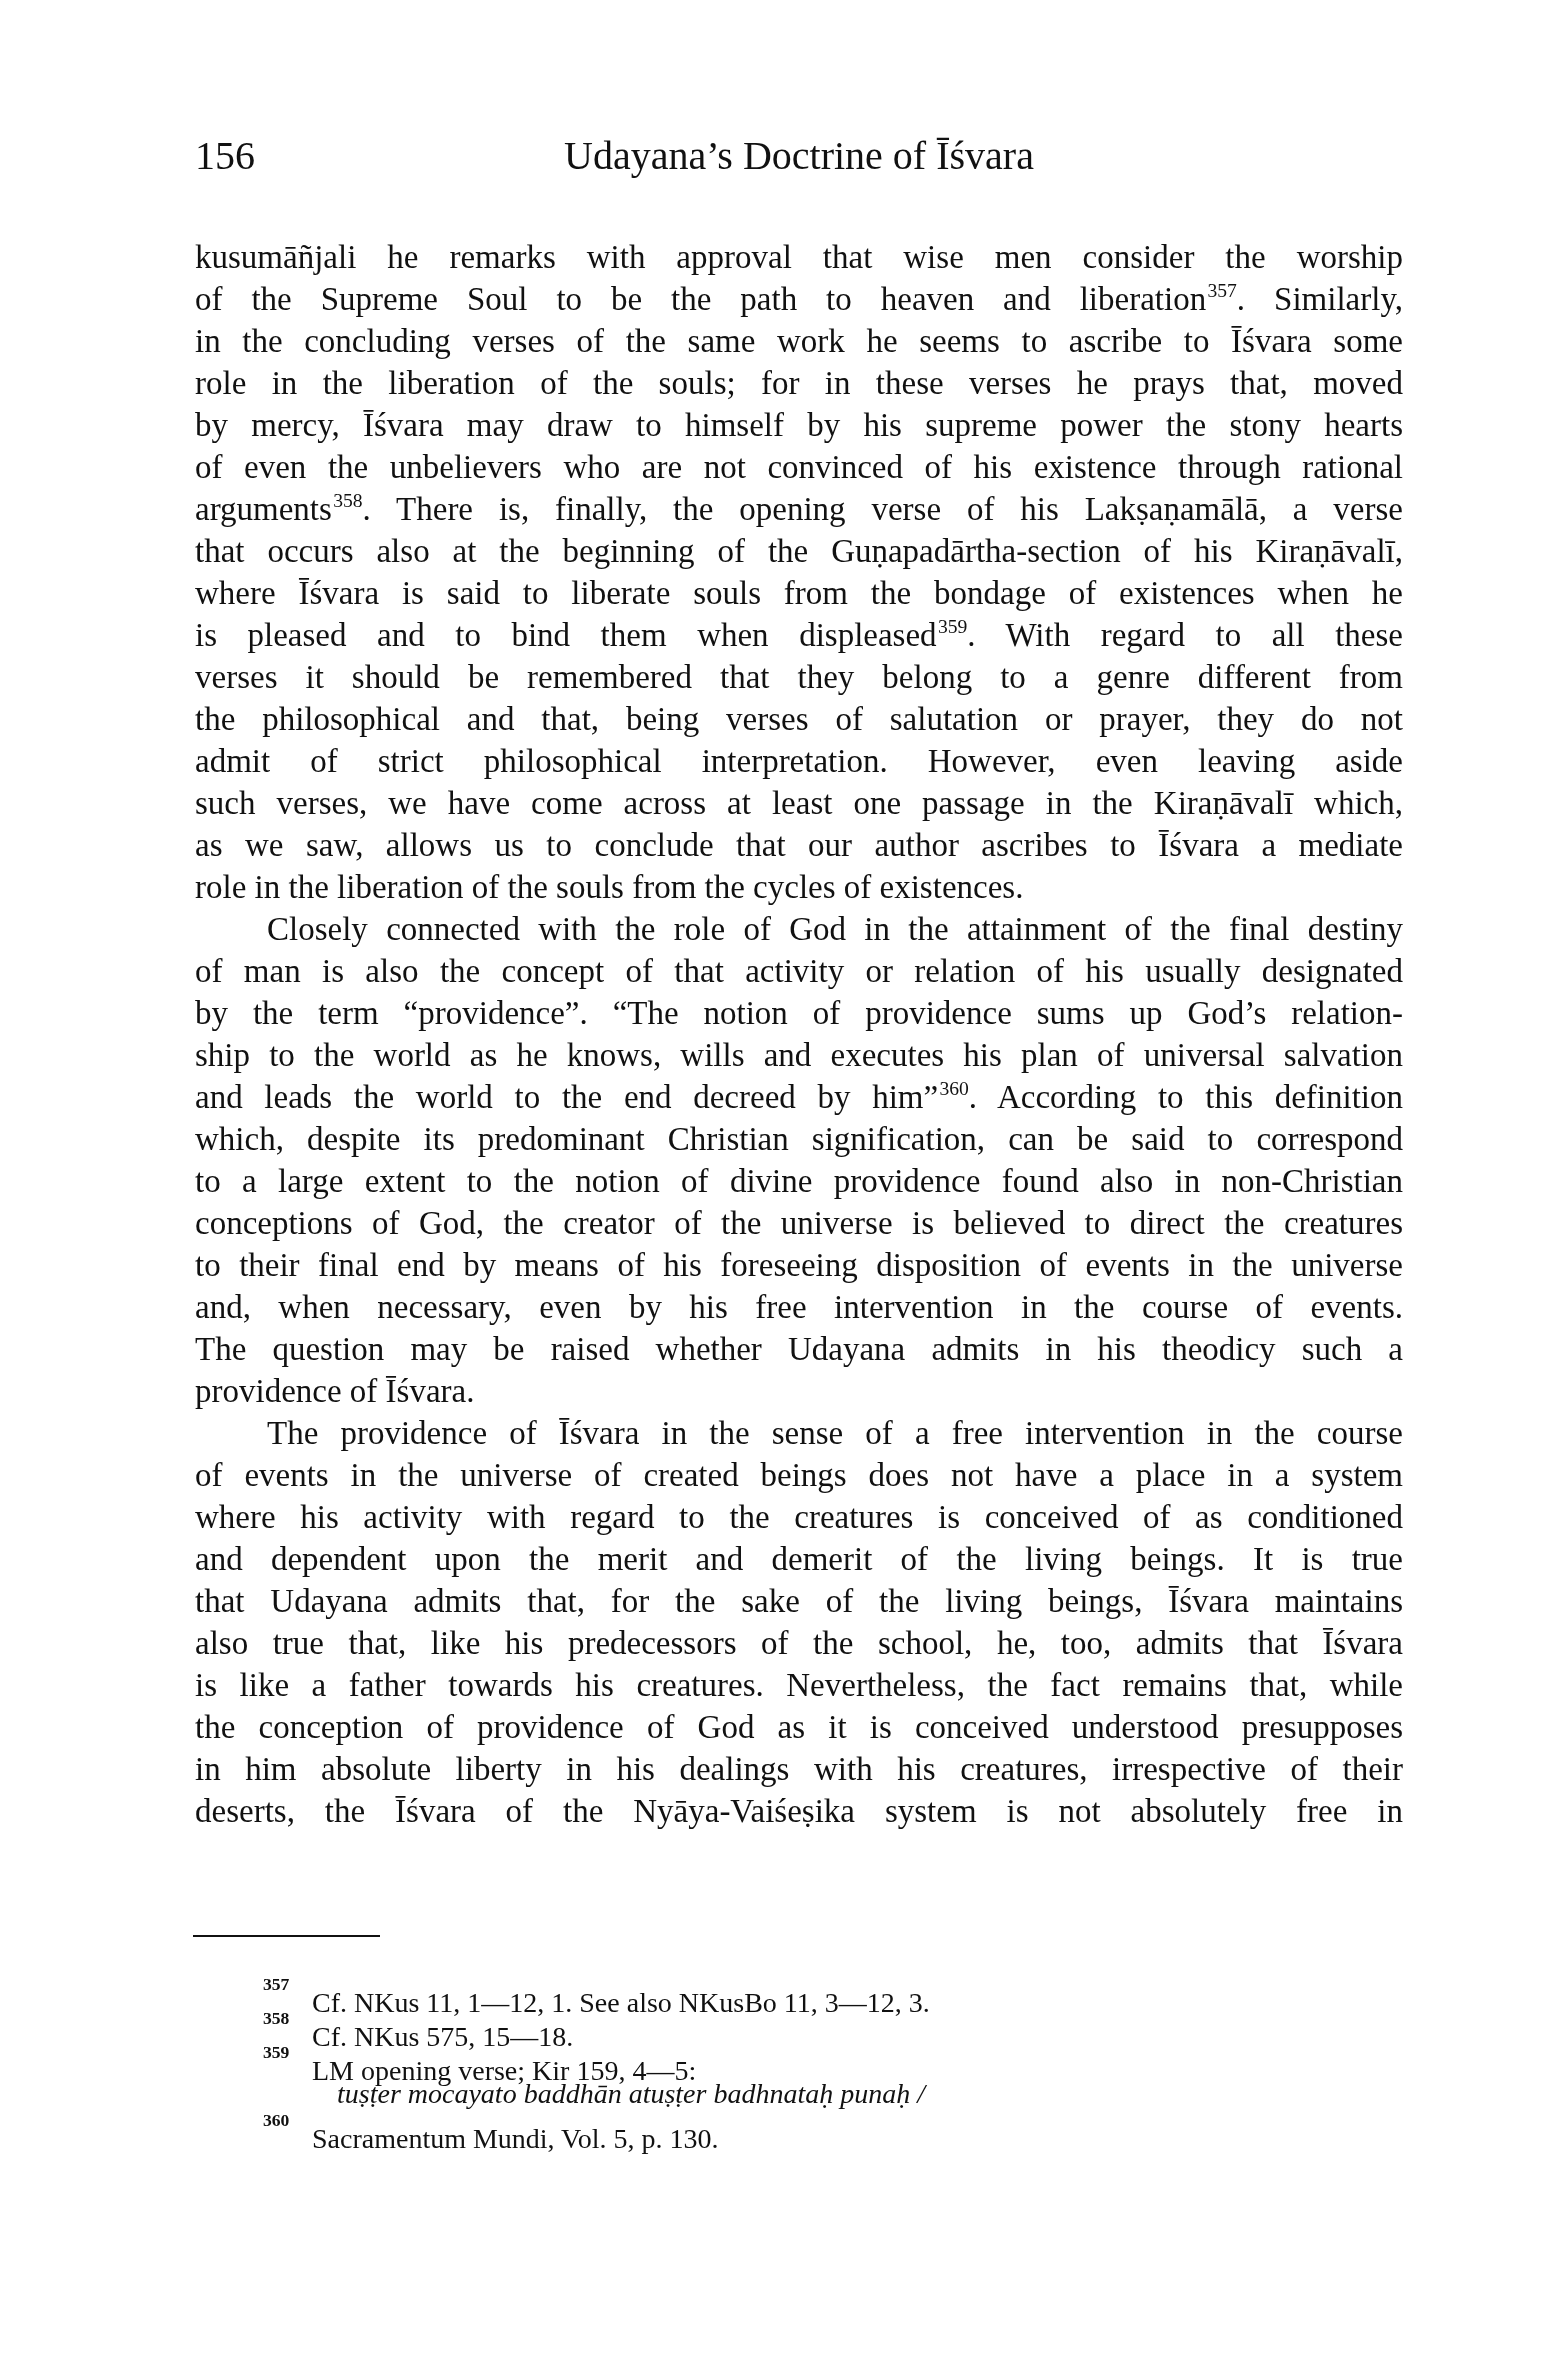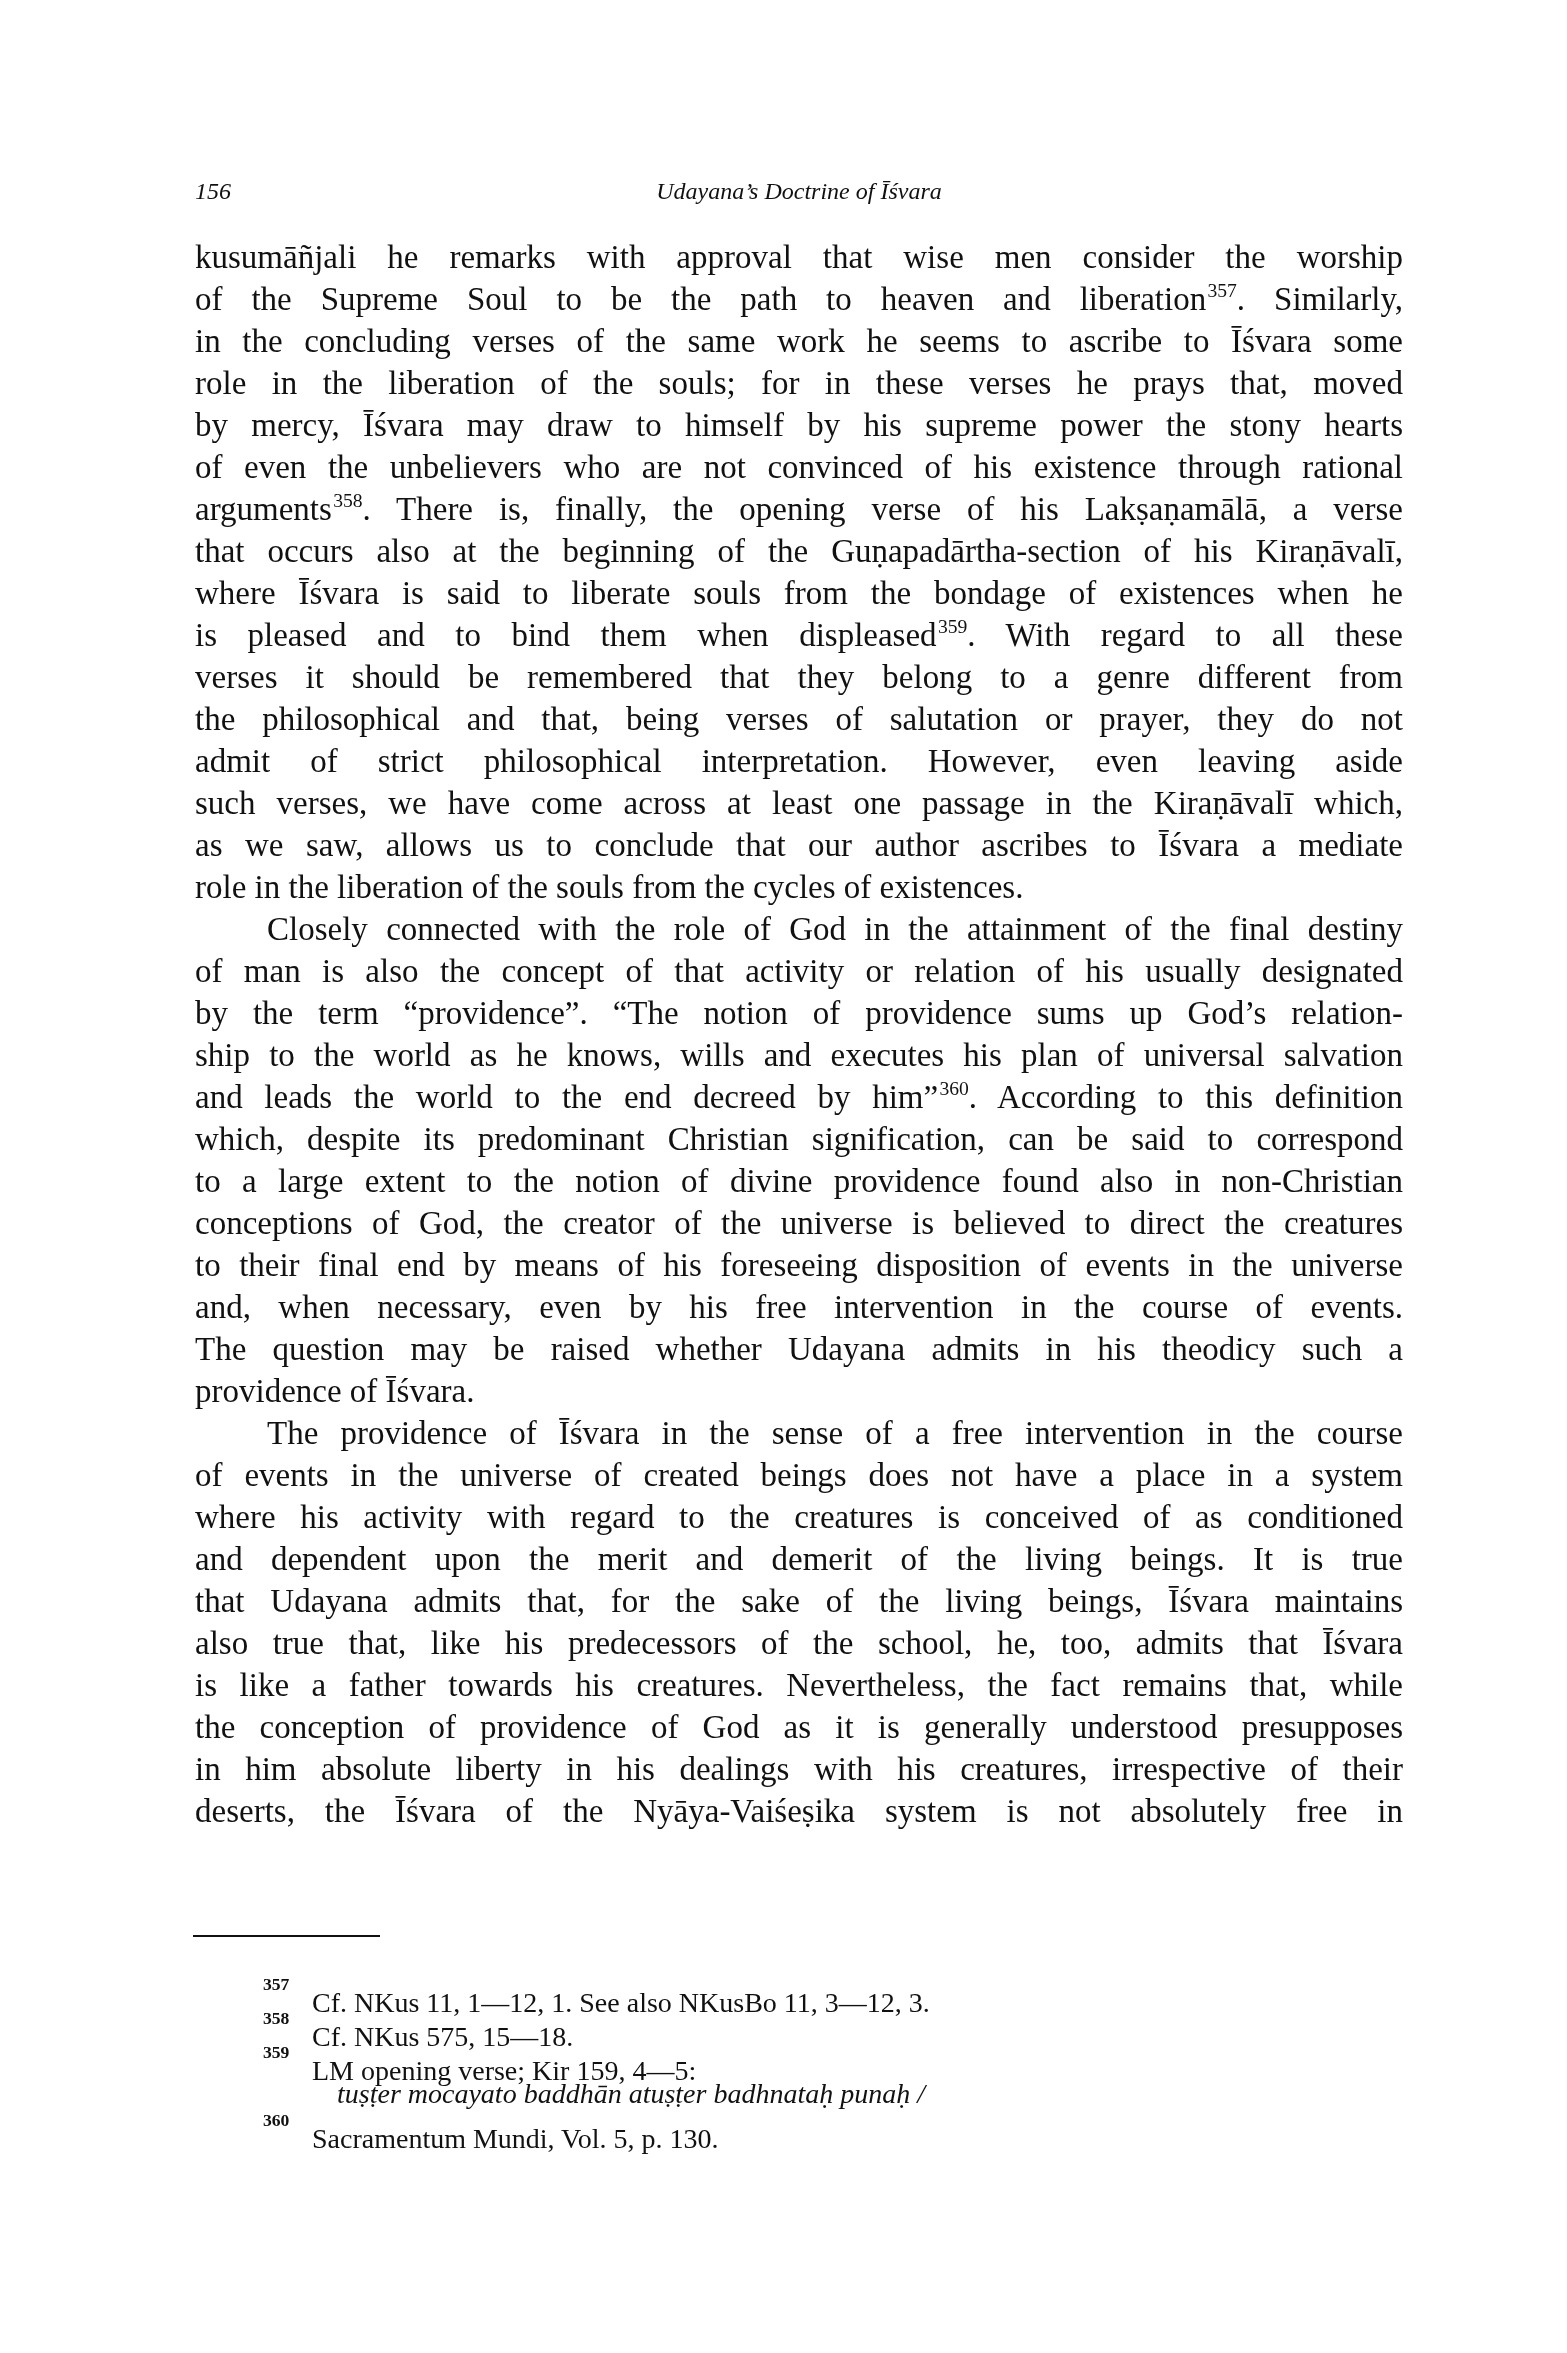--- a/index.html
+++ b/index.html
@@ -2,22 +2,22 @@
 <html style="font-size:10.4px"><head>
 <meta charset="utf-8">
 <style>
   html, body { margin: 0; padding: 0; background: #ffffff; }
   body {
     width: 1567px; height: 2354px; position: relative; overflow: hidden;
     font-family: "Liberation Serif", "DejaVu Serif", serif;
     color: #111111;
   }
   .running-head {
-    position: absolute; left: 195px; width: 1208px; top: 172px; height: 39px;
-    font-size: 24px; line-height: 39px; font-style: italic;
+    position: absolute; left: 195px; width: 1208px; top: 136px; height: 39px;
+    font-size: 40px; line-height: 39px;
   }
   .page-number { position: absolute; left: 0; top: 0; }
   .running-title { position: absolute; left: 0; right: 0; text-align: center; }
   .body-text {
     position: absolute; left: 195px; width: 1208px; top: 236px;
   }
   .line {
     display: block; height: 42px; line-height: 42px; font-size: 33px;
     white-space: nowrap; text-align: justify; text-align-last: justify;
   }
@@ -76,21 +76,21 @@
     <div class="line"><span>and, when necessary, even by his free intervention in the course of events.</span></div>
     <div class="line"><span>The question may be raised whether Udayana admits in his theodicy such a</span></div>
     <div class="line last"><span>providence of Īśvara.</span></div>
     <div class="line indent"><span>The providence of Īśvara in the sense of a free intervention in the course</span></div>
     <div class="line"><span>of events in the universe of created beings does not have a place in a system</span></div>
     <div class="line"><span>where his activity with regard to the creatures is conceived of as conditioned</span></div>
     <div class="line"><span>and dependent upon the merit and demerit of the living beings. It is true</span></div>
     <div class="line"><span>that Udayana admits that, for the sake of the living beings, Īśvara maintains</span></div>
     <div class="line"><span>also true that, like his predecessors of the school, he, too, admits that Īśvara</span></div>
     <div class="line"><span>is like a father towards his creatures. Nevertheless, the fact remains that, while</span></div>
-    <div class="line"><span>the conception of providence of God as it is generally understood presupposes</span></div>
+    <div class="line"><span>the conception of providence of God as it is conceived understood presupposes</span></div>
     <div class="line"><span>in him absolute liberty in his dealings with his creatures, irrespective of their</span></div>
     <div class="line"><span>deserts, the Īśvara of the Nyāya-Vaiśeṣika system is not absolutely free in</span></div>
   </div>
 
 <div class="footnote-rule"></div>
 
 <div class="footnotes" id="footnotes">
     <div class="fn-line">
       <span class="fn-num">357</span>
       <span class="fn-text">Cf. NKus 11, 1—12, 1. See also NKusBo 11, 3—12, 3.</span>

